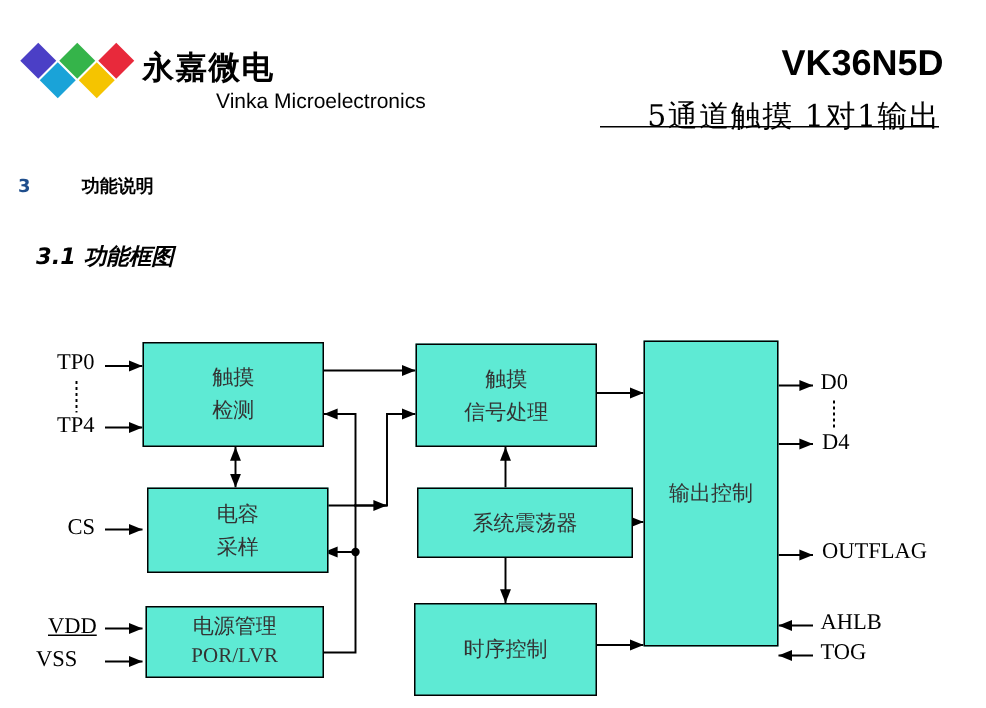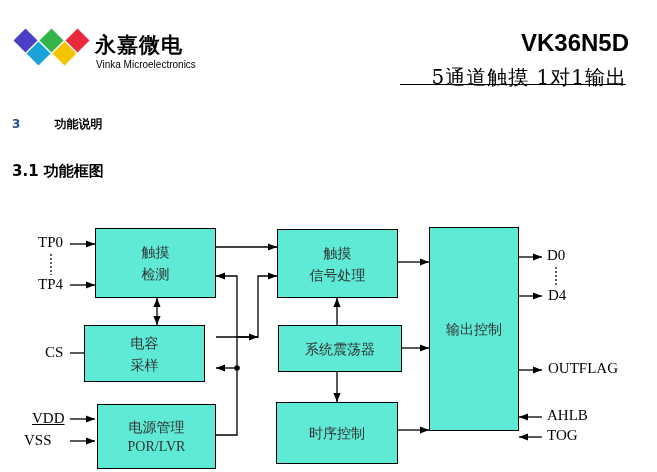--- a/index.html
+++ b/index.html
@@ -1,21 +1,21 @@
 <!DOCTYPE html>
 <html><head>
 <meta charset="utf-8">
 <style>
   html, body { margin: 0; padding: 0; background: #ffffff; }
   body { width: 657px; height: 472px; position: relative; overflow: hidden;
          font-family: "DejaVu Sans", sans-serif; color: #000; }
   .abs { position: absolute; }
   .logo-sq { position: absolute; width: 17px; height: 17px; transform: rotate(45deg); }
   .logo-cn { font-family: "DejaVu Sans", sans-serif; font-weight: bold; font-size: 21px; letter-spacing: 1px; }
-  .logo-en { font-family: "Liberation Sans", sans-serif; font-size: 10px; }
+  .logo-en { font-family: "Liberation Sans", sans-serif; font-size: 14px; margin-left: 48px; }
   .model { font-family: "Liberation Sans", sans-serif; font-weight: bold; font-size: 24px; }
   .subtitle { font-family: "DejaVu Serif", serif; font-size: 20px; letter-spacing: 1px; }
   .hrule { height: 1px; background: #000; }
   .h1 { font-family: "DejaVu Sans", sans-serif; font-weight: bold; font-size: 12px; }
   .h2 { font-family: "DejaVu Sans", sans-serif; font-weight: bold; font-size: 15px; }
   .blk { position: absolute; border: 1.3px solid #000; box-sizing: border-box; background: #5eead4;
          display: flex; flex-direction: column; align-items: center; justify-content: center;
          font-family: "DejaVu Sans", sans-serif; font-size: 14px; color: #333; line-height: 22px; }
   .blk .en { font-family: "Liberation Serif", serif; font-size: 14px; }
   .pin { position: absolute; font-family: "Liberation Serif", serif; font-size: 15px; color: #000; }
@@ -35,21 +35,21 @@
 </div>
 
 <div class="abs model" style="right:28px;top:29px;">VK36N5D</div>
 <div class="abs subtitle" style="right:30px;top:64px;">5通道触摸 1对1输出</div>
 <div class="abs hrule" style="left:400px;top:84px;width:226px;"></div>
 
 <div class="abs h1" style="left:12px;top:116px;">
   <span style="color:#1f4e8c;">3</span>
   <span style="margin-left:30px;">功能说明</span>
 </div>
-<div class="abs h2" style="left:12px;top:162px;">3.1  功能框图</div>
+<div class="abs h2" style="left:24px;top:162px;font-style:italic;">3.1  功能框图</div>
 
 <svg class="wires" width="657" height="472" viewBox="0 0 657 472">
   <defs>
     <marker id="ah" viewBox="0 0 10 10" refX="10" refY="5" markerWidth="7" markerHeight="7" orient="auto-start-reverse">
       <path d="M0,1 L10,5 L0,9 z" fill="#000"></path>
     </marker>
   </defs>
   <g stroke="#000" stroke-width="1.3" fill="none">
 
     <line x1="70" y1="244" x2="95" y2="244" marker-end="url(#ah)"></line>
@@ -86,33 +86,33 @@
     <line x1="542" y1="417" x2="519" y2="417" marker-end="url(#ah)"></line>
     <line x1="542" y1="437" x2="519" y2="437" marker-end="url(#ah)"></line>
   </g>
   <circle cx="237" cy="368" r="2.8" fill="#000"></circle>
 </svg>
 
 <div class="blk" style="left:95px;top:228px;width:121px;height:70px;">
   <span>触摸</span>
   <span>检测</span>
 </div>
-<div class="blk" style="left:84px;top:325px;width:121px;height:57px;">
+<div class="blk" style="left:98px;top:325px;width:121px;height:57px;">
   <span>电容</span>
   <span>采样</span>
 </div>
-<div class="blk" style="left:97px;top:404px;width:119px;height:65px;line-height:20px;text-align:center;">
+<div class="blk" style="left:97px;top:404px;width:119px;height:48px;line-height:20px;text-align:center;">
   <span>电源管理</span>
   <span class="en">POR/LVR</span>
 </div>
 <div class="blk" style="left:277px;top:229px;width:121px;height:69px;">
   <span>触摸</span>
   <span>信号处理</span>
 </div>
-<div class="blk" style="left:278px;top:325px;width:124px;height:47px;">
+<div class="blk" style="left:278px;top:325px;width:144px;height:47px;">
   <span>系统震荡器</span>
 </div>
 <div class="blk" style="left:276px;top:402px;width:122px;height:62px;">
   <span>时序控制</span>
 </div>
 <div class="blk" style="left:429px;top:227px;width:90px;height:204px;">
   <span>输出控制</span>
 </div>
 
 <div class="pin" style="left:38px;top:234px;">TP0</div>

